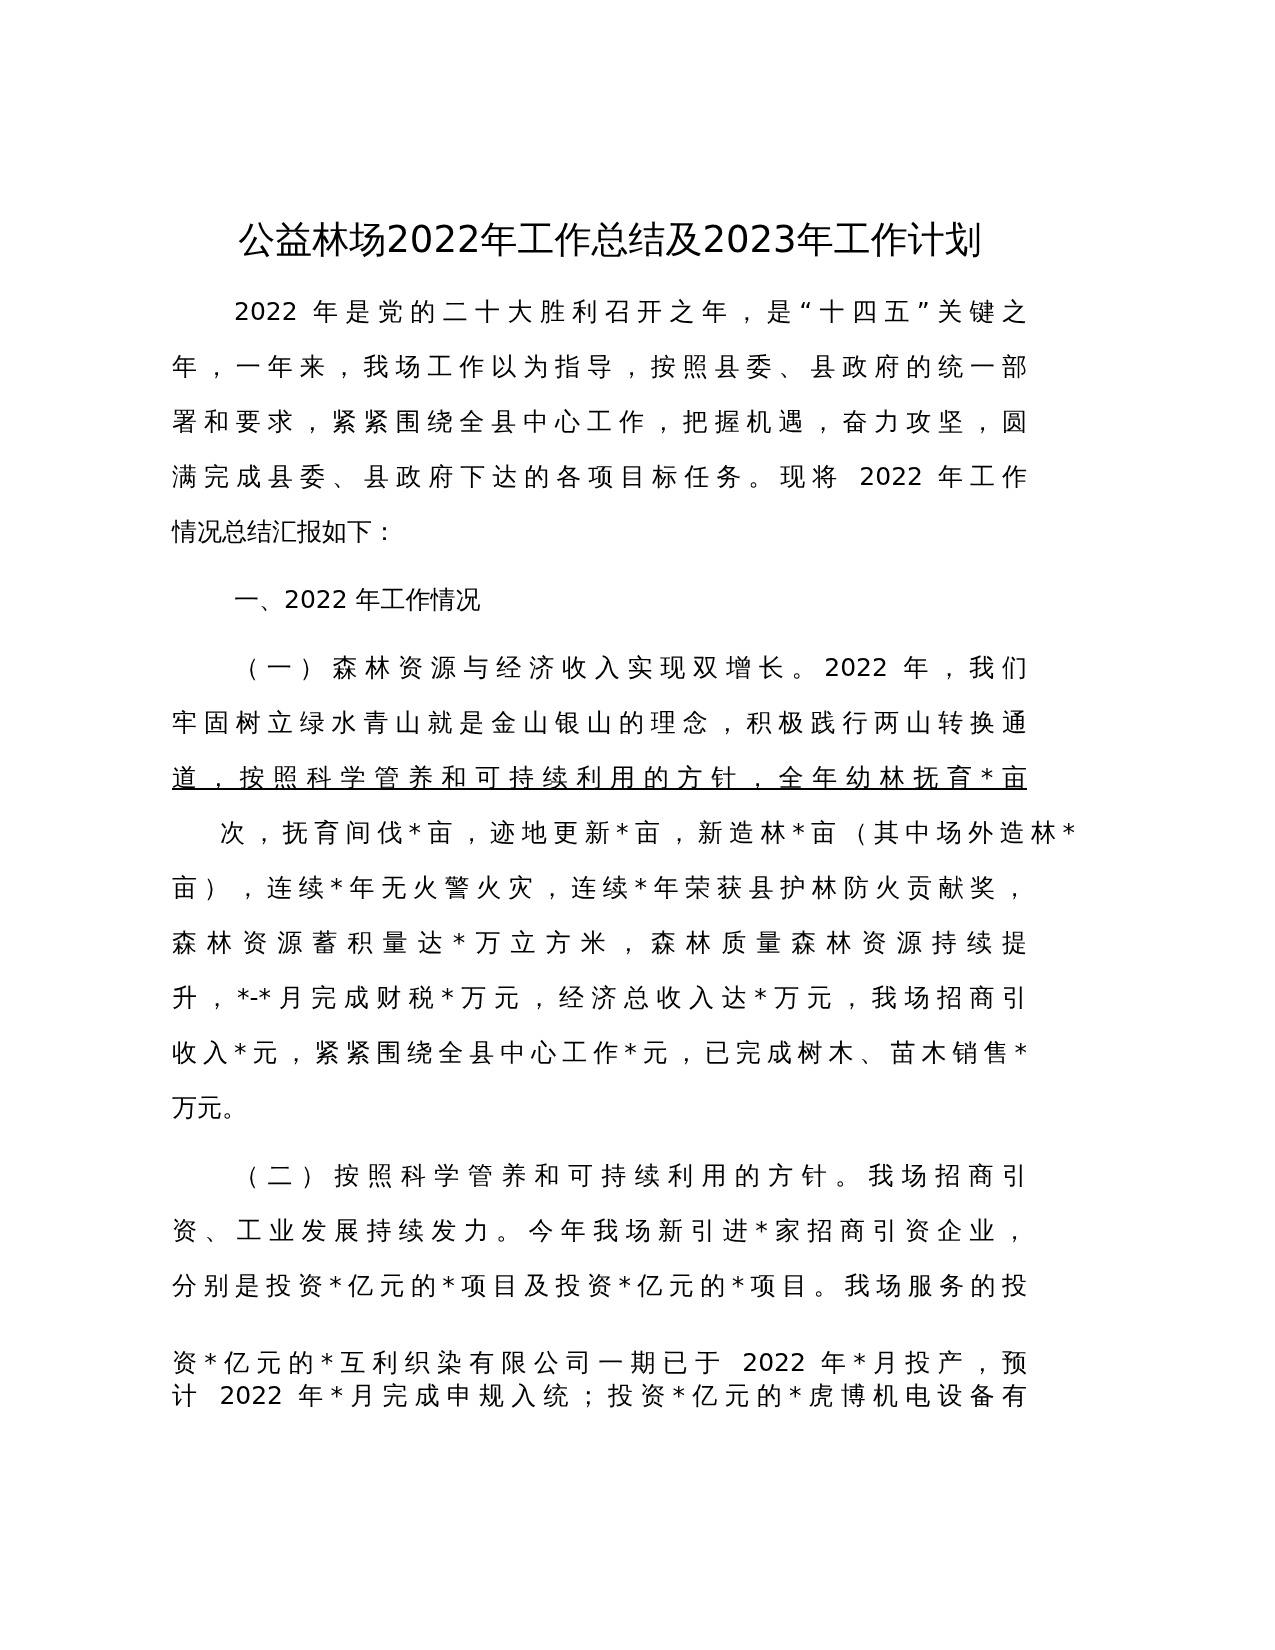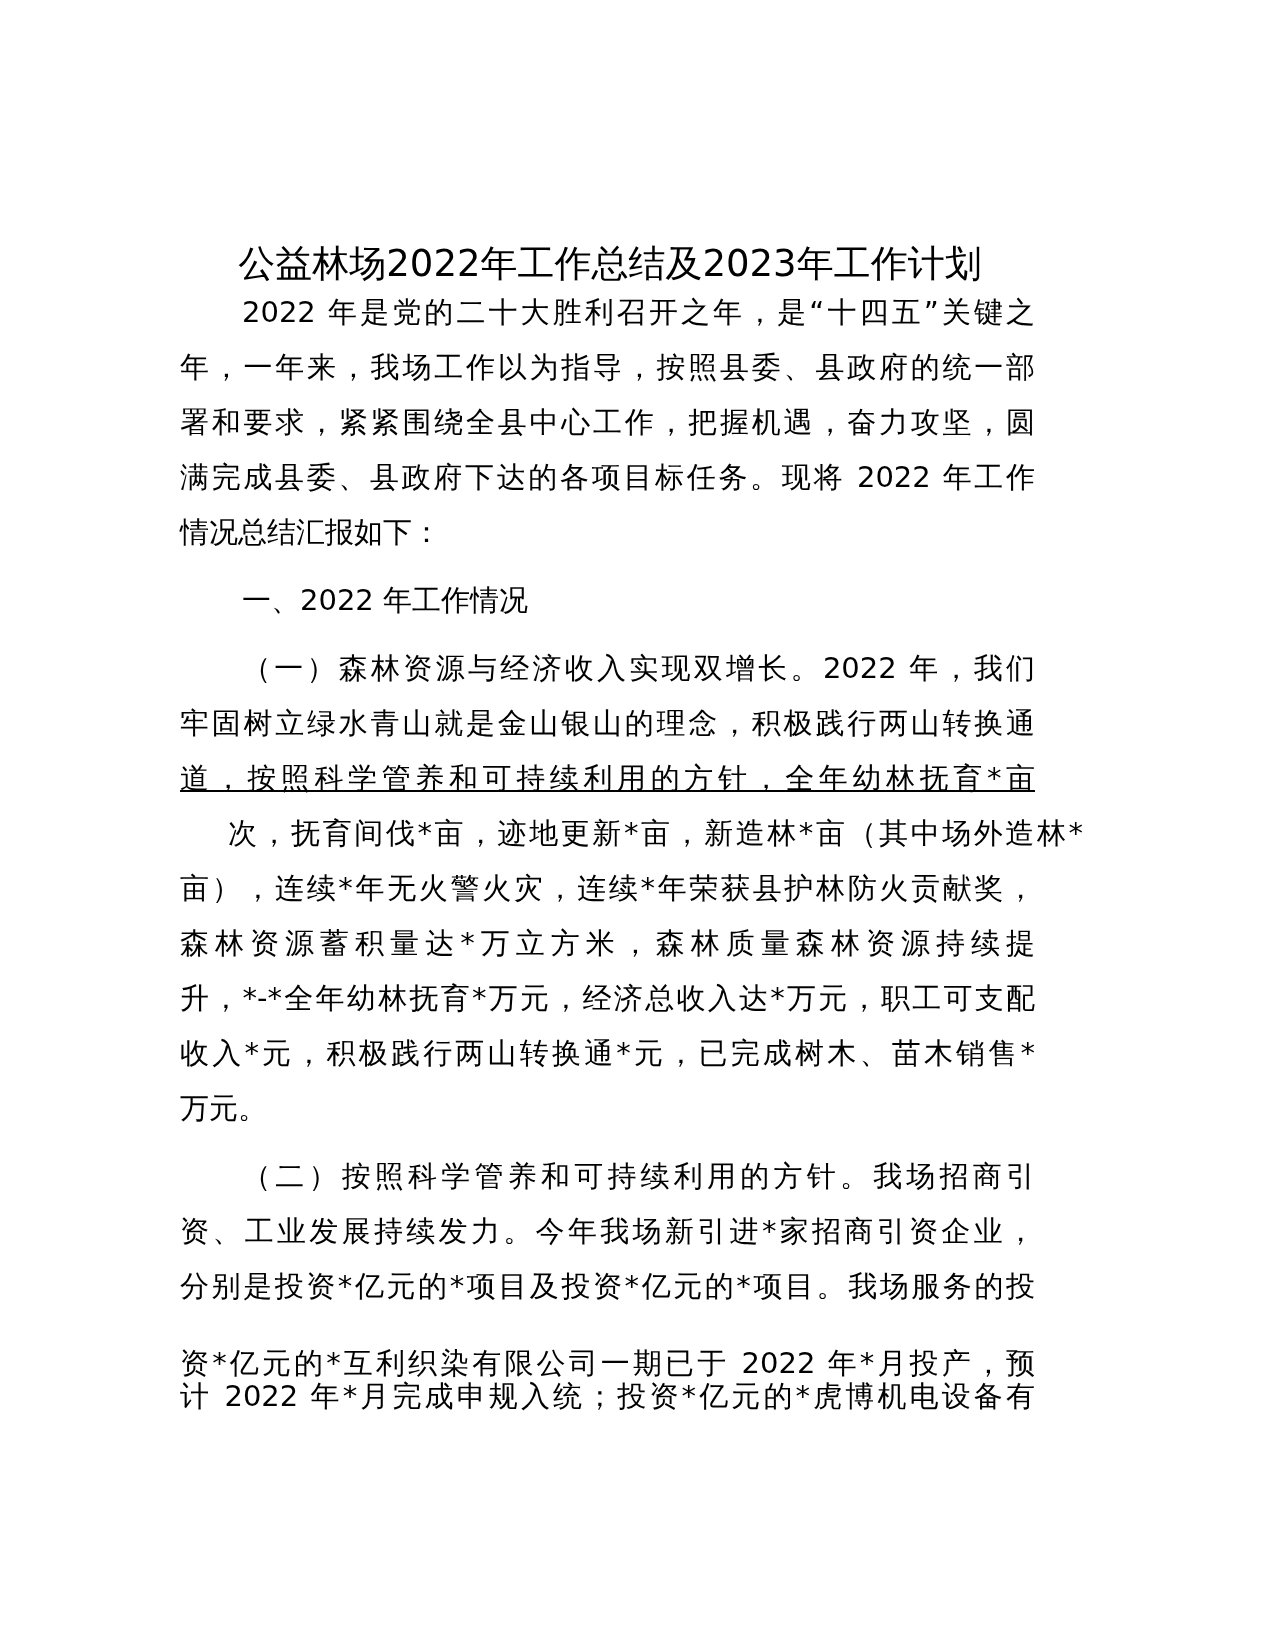--- a/index.html
+++ b/index.html
@@ -26,27 +26,26 @@
     .title {
       position: absolute;
       left: 180px;
       width: 860px;
       top: 212px;
       text-align: center;
       font-size: 37px;
       line-height: 56px;
       white-space: nowrap;
       letter-spacing: 0px;
-      margin-top: 24px;
     }
     .line {
       position: absolute;
-      left: 180px;
+      left: 172px;
       width: 855px;
-      font-size: 29px;
+      font-size: 25px;
       line-height: 40px;
       white-space: nowrap;
       text-align: justify;
       text-align-last: justify;
     }
     .line.last {
       text-align-last: left;
     }
     .line.indent {
       padding-left: 62px;
@@ -72,22 +71,22 @@
     <div class="line indent last" style="top:580px;">一、2022 年工作情况</div>
   </div>
 
   <div>
     <div class="line indent" style="top:648px;">（一）森林资源与经济收入实现双增长。2022 年，我们</div>
     <div class="line" style="top:703px;">牢固树立绿水青山就是金山银山的理念，积极践行两山转换通</div>
     <div class="line" style="top:758px;text-decoration:underline;">道，按照科学管养和可持续利用的方针，全年幼林抚育*亩</div>
     <div class="line" style="top:813px;margin-left:48px;">次，抚育间伐*亩，迹地更新*亩，新造林*亩（其中场外造林*</div>
     <div class="line" style="top:868px;">亩），连续*年无火警火灾，连续*年荣获县护林防火贡献奖，</div>
     <div class="line" style="top:923px;">森林资源蓄积量达*万立方米，森林质量森林资源持续提</div>
-    <div class="line" style="top:978px;">升，*-*全年幼林抚育*万元，经济总收入达*万元，职工可支配</div>
-    <div class="line" style="top:1033px;">收入*元，积极践行两山转换通*元，已完成树木、苗木销售*</div>
+    <div class="line" style="top:978px;">升，*-*月完成财税*万元，经济总收入达*万元，我场招商引</div>
+    <div class="line" style="top:1033px;">收入*元，紧紧围绕全县中心工作*元，已完成树木、苗木销售*</div>
     <div class="line last" style="top:1088px;">万元。</div>
   </div>
 
   <div>
     <div class="line indent" style="top:1156px;">（二）按照科学管养和可持续利用的方针。我场招商引</div>
     <div class="line" style="top:1211px;">资、工业发展持续发力。今年我场新引进*家招商引资企业，</div>
     <div class="line" style="top:1266px;">分别是投资*亿元的*项目及投资*亿元的*项目。我场服务的投</div>
     <div class="line" style="top:1321px;margin-top:22px;">资*亿元的*互利织染有限公司一期已于 2022 年*月投产，预</div>
     <div class="line" style="top:1376px;">计 2022 年*月完成申规入统；投资*亿元的*虎博机电设备有</div>
   </div>

